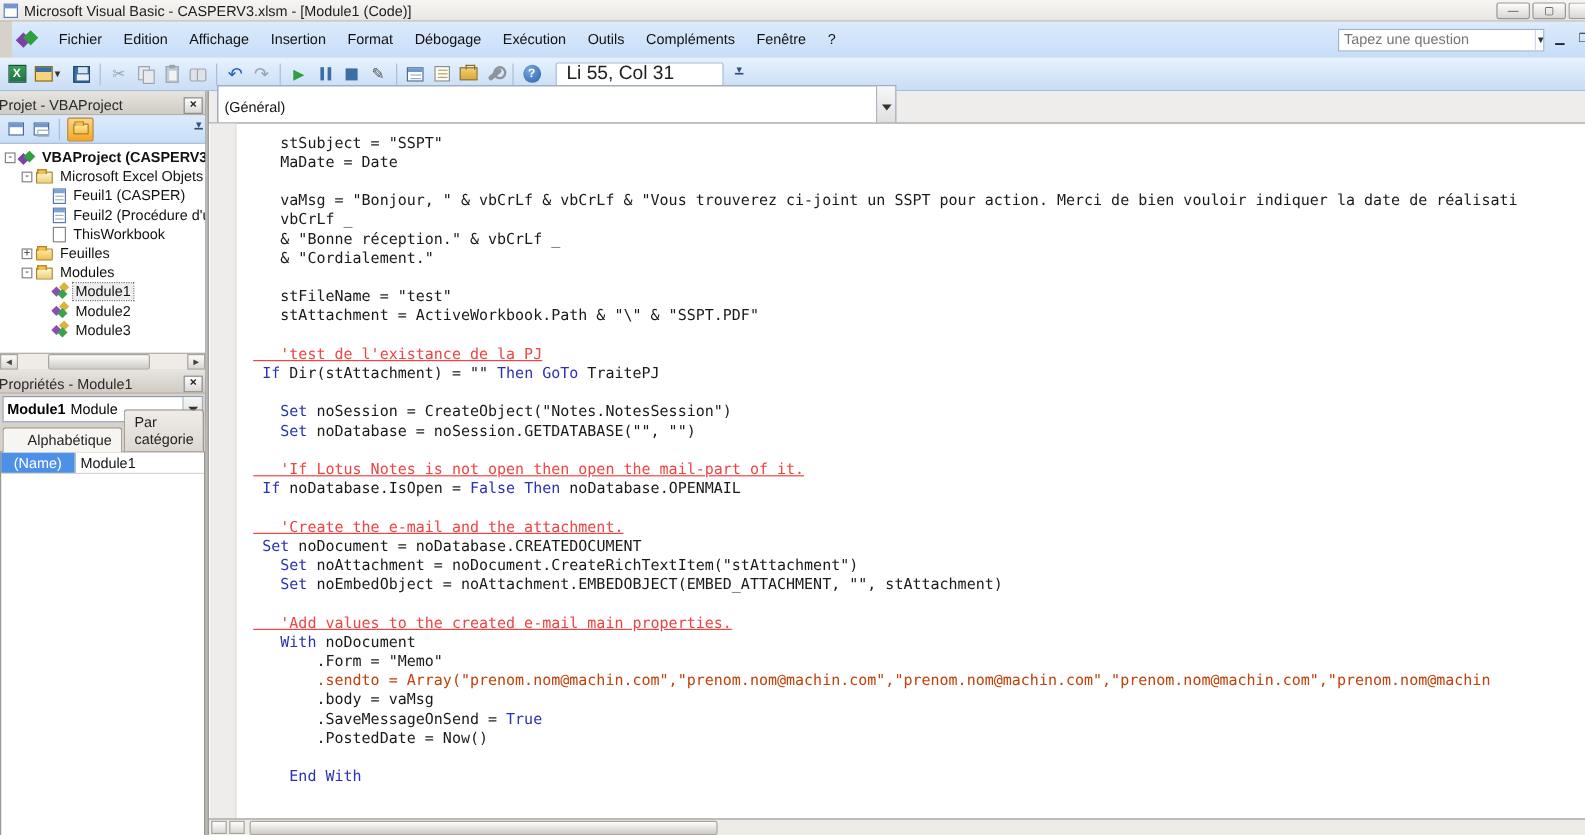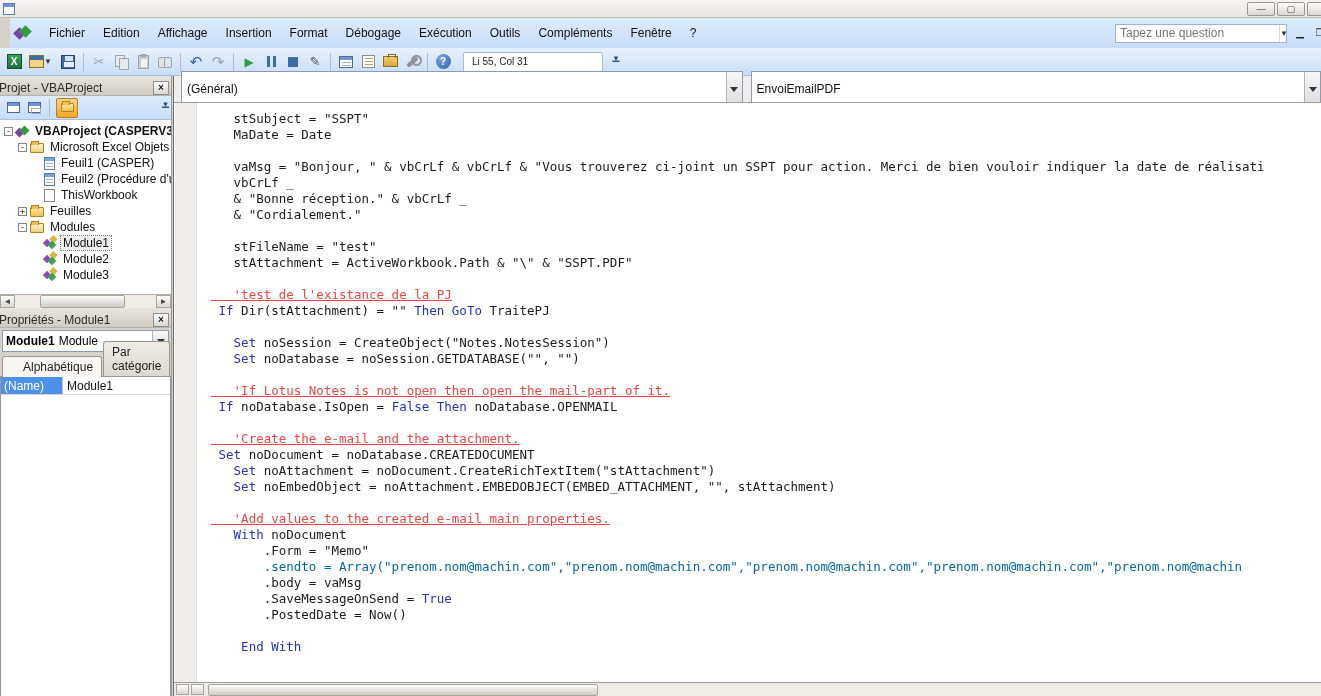--- a/index.html
+++ b/index.html
@@ -55,21 +55,21 @@
   .tb-proj { width:14px; height:12px; border:1px solid #4a6a97; background:#fff; position:relative; }
   .tb-proj::before { content:""; position:absolute; left:0; top:0; right:0; height:3px; background:#6f96d1; }
   .tb-proj::after { content:""; position:absolute; left:2px; top:5px; width:9px; height:1px; background:#9db0c8; box-shadow:0 3px 0 #9db0c8; }
   .tb-propwin { width:13px; height:13px; border:1px solid #8a8f96; background:#fdfdf4; position:relative; }
   .tb-propwin::after { content:""; position:absolute; left:2px; top:2px; width:8px; height:1px; background:#b3a26a; box-shadow:0 3px 0 #b3a26a, 0 6px 0 #b3a26a; }
   .tb-objbrowser { width:15px; height:11px; background:linear-gradient(#f2cf6e,#d9a93c); border:1px solid #8a6d1f; position:relative; }
   .tb-objbrowser::before { content:""; position:absolute; left:4px; top:-3px; width:6px; height:3px; border:1px solid #8a6d1f; border-bottom:none; }
   .tb-toolbox { width:13px; height:4px; background:#8d949c; transform:rotate(-40deg); border-radius:2px; position:relative; }
   .tb-toolbox::after { content:""; position:absolute; right:-3px; top:-2px; width:7px; height:7px; border:2px solid #8d949c; border-radius:50%; background:transparent; }
   .tb-help { width:15px; height:15px; border-radius:50%; background:radial-gradient(circle at 35% 30%,#79a9e0,#2a5fa8); color:#fff; font-size:10px; font-weight:bold; display:flex; align-items:center; justify-content:center; }
-  .pos-box { margin-left:8px; height:20px; min-width:140px; background:#fff; border:1px solid #a8bdd6; border-radius:2px; display:flex; align-items:center; padding:0 8px; font-size:10px; color:#222; }
+  .pos-box { margin-left:8px; height:20px; min-width:140px; background:#fff; border:1px solid #a8bdd6; border-radius:2px; display:flex; align-items:center; padding:0 8px; font-size:16px; color:#222; }
   .tb-chevron { margin-left:4px; width:14px; font-size:9px; color:#33507a; text-align:center; line-height:8px; }
 
   
   .main { position:absolute; left:0; top:76px; width:1321px; height:620px; }
   .left-col { position:absolute; left:0; top:0; width:172px; height:620px; background:#d6d2ca; border-right:1px solid #9b9b9b; }
   .panel-header { height:20px; background:linear-gradient(#e8e5e0,#cfccc5); border-bottom:1px solid #b5b1aa; display:flex; align-items:flex-end; font-size:12px; color:#2a2a2a; overflow:hidden; }
   .panel-header .ph-label { margin-left:-5px; padding-left:4px; white-space:nowrap; }
   .panel-close { margin-left:auto; width:16px; height:14px; border:1px solid #8f8f8f; background:linear-gradient(#fdfdfd,#d9d7d4); font-size:10px; line-height:12px; text-align:center; font-weight:bold; color:#222; margin-right:2px; }
 
   
@@ -112,44 +112,45 @@
   
   .prop-combo { height:22px; margin:2px 2px; background:#fff; border:1px solid #8a9cb2; display:flex; align-items:center; font-size:12px; padding-left:3px; }
   .prop-combo b { margin-right:4px; }
   .combo-arrow { margin-left:auto; width:16px; height:100%; background:linear-gradient(#f6f6f6,#dcdcdc); border-left:1px solid #aab6c4; display:flex; align-items:center; justify-content:center; }
   .combo-arrow::after { content:""; width:0; height:0; border:4px solid transparent; border-top:5px solid #333; margin-top:4px; }
   .prop-tabs { height:22px; display:flex; align-items:flex-end; padding-left:2px; font-size:12px; color:#222; background:#d6d2ca; }
   .tab { padding:3px 8px 3px; border:1px solid #9a958d; border-bottom:none; border-radius:3px 3px 0 0; background:linear-gradient(#efece8,#dcd8d1); margin-right:1px; }
   .tab.active { background:#f7f5f2; position:relative; top:1px;padding-left:20px; }
   .prop-grid { background:#fff; border:1px solid #9a958d; height:472px; font-size:12px; }
   .prop-row { display:flex; height:18px; border-bottom:1px solid #d8d5cf; }
-  .prop-name { width:62px; background:#4d90e8; color:#fff; padding:2px 3px; border-right:1px solid #c4c0b9; }
+  .prop-name { width:62px; background:#4d90e8; color:#fff; padding:2px 3px; border-right:1px solid #c4c0b9;text-align:center; }
   .prop-value { flex:1; padding:2px 4px; color:#111; }
 
   
   .code-window { position:absolute; left:173px; top:0; width:1148px; height:620px; background:#efedeb; border-left:1px solid #6c6c6c; }
   .combo-row { height:26px; display:flex; align-items:center; gap:8px; padding:3px 0 3px 7px; background:#efedeb; }
   .code-combo { height:37px; background:#fff; border:1px solid #8a9cb2; display:flex; align-items:center; font-size:12px; padding-left:5px; color:#111; }
   .combo-general { width:566px; }
   .combo-proc { width:575px; }
   .code-area { position:absolute; left:0; top:26px; width:1148px; height:580px; background:#fff; border-top:1px solid #9b9b9b; }
   .margin-bar { position:absolute; left:1px; top:0; width:22px; height:100%; background:#efedeb; border-right:1px solid #e0ddd9; }
   .code-text { position:absolute; left:23px; top:0; right:0; bottom:0; overflow:hidden; padding:8px 0 0 14px; font-family:"DejaVu Sans Mono","Liberation Mono",monospace; font-size:12.5px; line-height:16px; white-space:pre; }
   .code-line { height:16px; }
-  .seg-n { color:#1a1a1a; } .seg-k { color:#2832b4; } .seg-c { color:#ef4444;text-decoration:underline; } .seg-r { color:#0369a1; }
+  .seg-n { color:#1a1a1a; } .seg-k { color:#2832b4; } .seg-c { color:#ef4444;text-decoration:underline; } .seg-r { color:#c2410c; }
   .code-hscroll { position:absolute; left:0; bottom:0; width:1148px; height:14px; background:#efece8; border-top:1px solid #9b9b9b; display:flex; align-items:center; }
   .split-btn { width:13px; height:11px; background:linear-gradient(#fdfdfd,#d9d7d4); border:1px solid #a9a49c; margin-left:2px; flex:none; }
   .code-hs-track { flex:1; height:12px; position:relative; margin-left:4px; }
   .code-hs-thumb { position:absolute; left:0; top:0; width:390px; height:12px; background:linear-gradient(#fdfdfd,#cfcbc4); border:1px solid #a9a49c; border-radius:2px; }
 </style>
 </head>
 <body>
 
 <div class="titlebar">
   <span class="app-icon"></span>
+  <span>Microsoft Visual Basic - CASPERV3.xlsm - [Module1 (Code)]</span>
   <span class="win-buttons">
     <span class="win-btn">—</span>
     <span class="win-btn">▢</span>
     <span class="win-btn close-clipped"></span>
   </span>
 </div>
 
 <div class="menubar">
   <span class="vb-logo"></span>
   <span id="menu-items" style="display:flex">
@@ -331,24 +332,20 @@
       </div>
     </div>
   </div>
 
   <div class="code-window">
     <div class="combo-row">
       <div class="code-combo combo-general">
         <span>(Général)</span>
         <span class="combo-arrow"></span>
       </div>
-      <div class="code-combo combo-proc">
-        <span>EnvoiEmailPDF</span>
-        <span class="combo-arrow"></span>
-      </div>
     </div>
     <div class="code-area">
       <div class="margin-bar"></div>
       <div class="code-text" id="code-lines"><div class="code-line"><span class="seg-n">   stSubject = "SSPT"</span></div><div class="code-line"><span class="seg-n">   MaDate = Date</span></div><div class="code-line">&nbsp;</div><div class="code-line"><span class="seg-n">   vaMsg = "Bonjour, " &amp; vbCrLf &amp; vbCrLf &amp; "Vous trouverez ci-joint un SSPT pour action. Merci de bien vouloir indiquer la date de réalisati</span></div><div class="code-line"><span class="seg-n">   vbCrLf _</span></div><div class="code-line"><span class="seg-n">   &amp; "Bonne réception." &amp; vbCrLf _</span></div><div class="code-line"><span class="seg-n">   &amp; "Cordialement."</span></div><div class="code-line">&nbsp;</div><div class="code-line"><span class="seg-n">   stFileName = "test"</span></div><div class="code-line"><span class="seg-n">   stAttachment = ActiveWorkbook.Path &amp; "\" &amp; "SSPT.PDF"</span></div><div class="code-line">&nbsp;</div><div class="code-line"><span class="seg-c">   'test de l'existance de la PJ</span></div><div class="code-line"><span class="seg-k"> If </span><span class="seg-n">Dir(stAttachment) = "" </span><span class="seg-k">Then GoTo</span><span class="seg-n"> TraitePJ</span></div><div class="code-line">&nbsp;</div><div class="code-line"><span class="seg-k">   Set</span><span class="seg-n"> noSession = CreateObject("Notes.NotesSession")</span></div><div class="code-line"><span class="seg-k">   Set</span><span class="seg-n"> noDatabase = noSession.GETDATABASE("", "")</span></div><div class="code-line">&nbsp;</div><div class="code-line"><span class="seg-c">   'If Lotus Notes is not open then open the mail-part of it.</span></div><div class="code-line"><span class="seg-k"> If </span><span class="seg-n">noDatabase.IsOpen = </span><span class="seg-k">False</span><span class="seg-n"> </span><span class="seg-k">Then</span><span class="seg-n"> noDatabase.OPENMAIL</span></div><div class="code-line">&nbsp;</div><div class="code-line"><span class="seg-c">   'Create the e-mail and the attachment.</span></div><div class="code-line"><span class="seg-k"> Set</span><span class="seg-n"> noDocument = noDatabase.CREATEDOCUMENT</span></div><div class="code-line"><span class="seg-k">   Set</span><span class="seg-n"> noAttachment = noDocument.CreateRichTextItem("stAttachment")</span></div><div class="code-line"><span class="seg-k">   Set</span><span class="seg-n"> noEmbedObject = noAttachment.EMBEDOBJECT(EMBED_ATTACHMENT, "", stAttachment)</span></div><div class="code-line">&nbsp;</div><div class="code-line"><span class="seg-c">   'Add values to the created e-mail main properties.</span></div><div class="code-line"><span class="seg-k">   With</span><span class="seg-n"> noDocument</span></div><div class="code-line"><span class="seg-n">       .Form = "Memo"</span></div><div class="code-line"><span class="seg-r">       .sendto = Array("prenom.nom@machin.com","prenom.nom@machin.com","prenom.nom@machin.com","prenom.nom@machin.com","prenom.nom@machin</span></div><div class="code-line"><span class="seg-n">       .body = vaMsg</span></div><div class="code-line"><span class="seg-n">       .SaveMessageOnSend = </span><span class="seg-k">True</span></div><div class="code-line"><span class="seg-n">       .PostedDate = Now()</span></div><div class="code-line">&nbsp;</div><div class="code-line"><span class="seg-k">    End With</span></div></div>
     </div>
     <div class="code-hscroll">
       <span class="split-btn"></span>
       <span class="split-btn"></span>
       <span class="code-hs-track">
           <span class="code-hs-thumb"></span>

